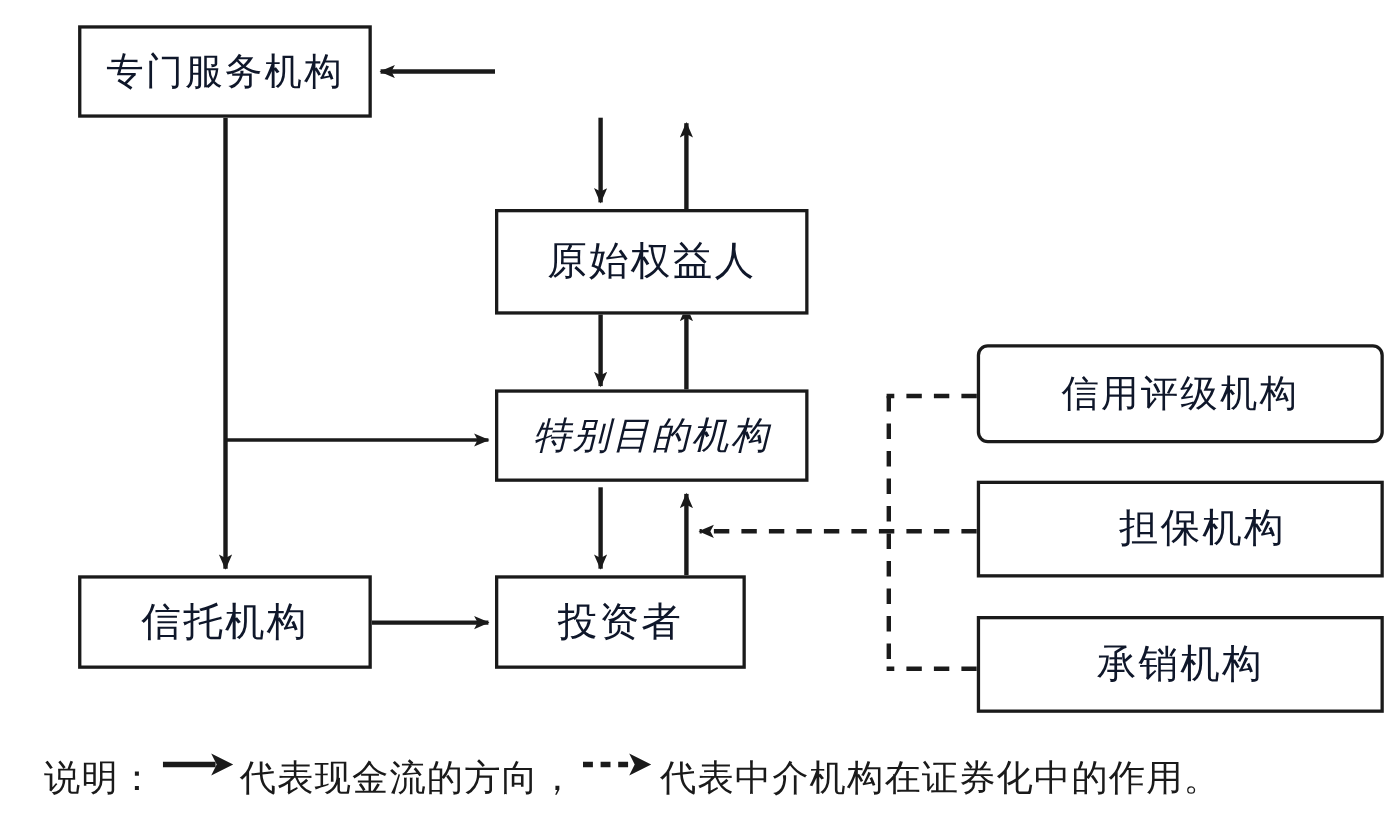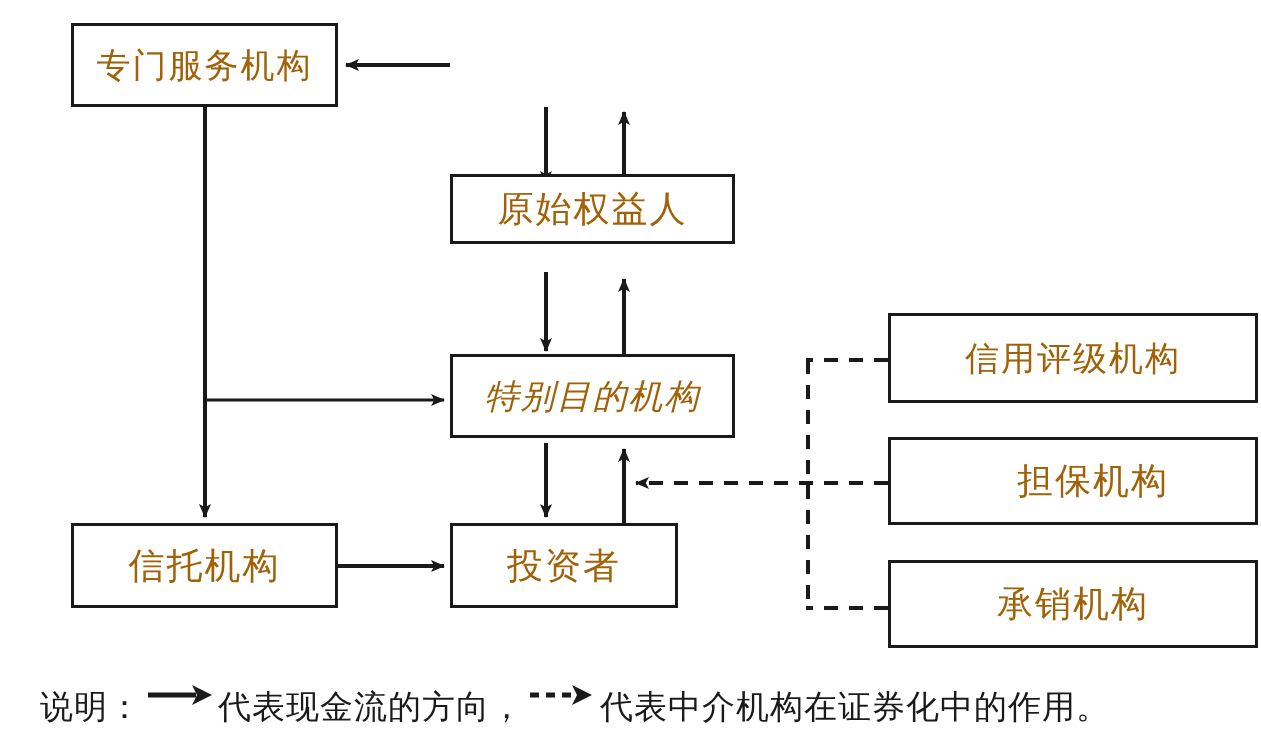--- a/index.html
+++ b/index.html
@@ -18,21 +18,21 @@
     overflow: hidden;
   }
   .node {
     position: absolute;
     box-sizing: border-box;
     border: 3px solid #1a1a1a;
     background: #ffffff;
     display: flex;
     align-items: center;
     justify-content: center;
-    color: #a16207;
+    color: #0f172a;
     letter-spacing: 2px;
     white-space: nowrap;
   }
   .node span {
     display: block;
     line-height: 1;
   }
   .fs-34 { font-size: 34px; }
   .fs-36 { font-size: 36px; }
   svg.edges {
@@ -125,37 +125,37 @@
       <line x1="888" y1="608" x2="806" y2="608" stroke="#1a1a1a" stroke-width="4" stroke-dasharray="14,11"></line>
       <line x1="888" y1="483" x2="636" y2="483" stroke="#1a1a1a" stroke-width="4" stroke-dasharray="14,11" marker-end="url(#ahd)"></line>
     </g>
   </svg>
 
   <div class="node fs-34" style="left:71px; top:23px; width:267px; height:84px;">
     <span>专门服务机构</span>
   </div>
 
 
-  <div class="node fs-36" style="left:450px; top:174px; width:285px; height:70px;">
+  <div class="node fs-36" style="left:450px; top:190px; width:285px; height:96px;">
     <span>原始权益人</span>
   </div>
 
   <div class="node fs-34" style="left:450px; top:354px; width:285px; height:84px;font-style:italic;">
     <span>特别目的机构</span>
   </div>
 
   <div class="node fs-36" style="left:450px; top:523px; width:228px; height:85px;">
     <span>投资者</span>
   </div>
 
   <div class="node fs-36" style="left:71px; top:523px; width:267px; height:85px;">
     <span>信托机构</span>
   </div>
 
-  <div class="node fs-34" style="left:888px; top:313px; width:370px; height:90px;">
+  <div class="node fs-34" style="left:888px; top:313px; width:370px; height:90px;border-radius:10px;">
     <span>信用评级机构</span>
   </div>
 
   <div class="node fs-36" style="left:888px; top:437px; width:370px; height:88px;padding-left:40px;">
     <span>担保机构</span>
   </div>
 
   <div class="node fs-36" style="left:888px; top:560px; width:370px; height:88px;align-items:center;">
     <span>承销机构</span>
   </div>

